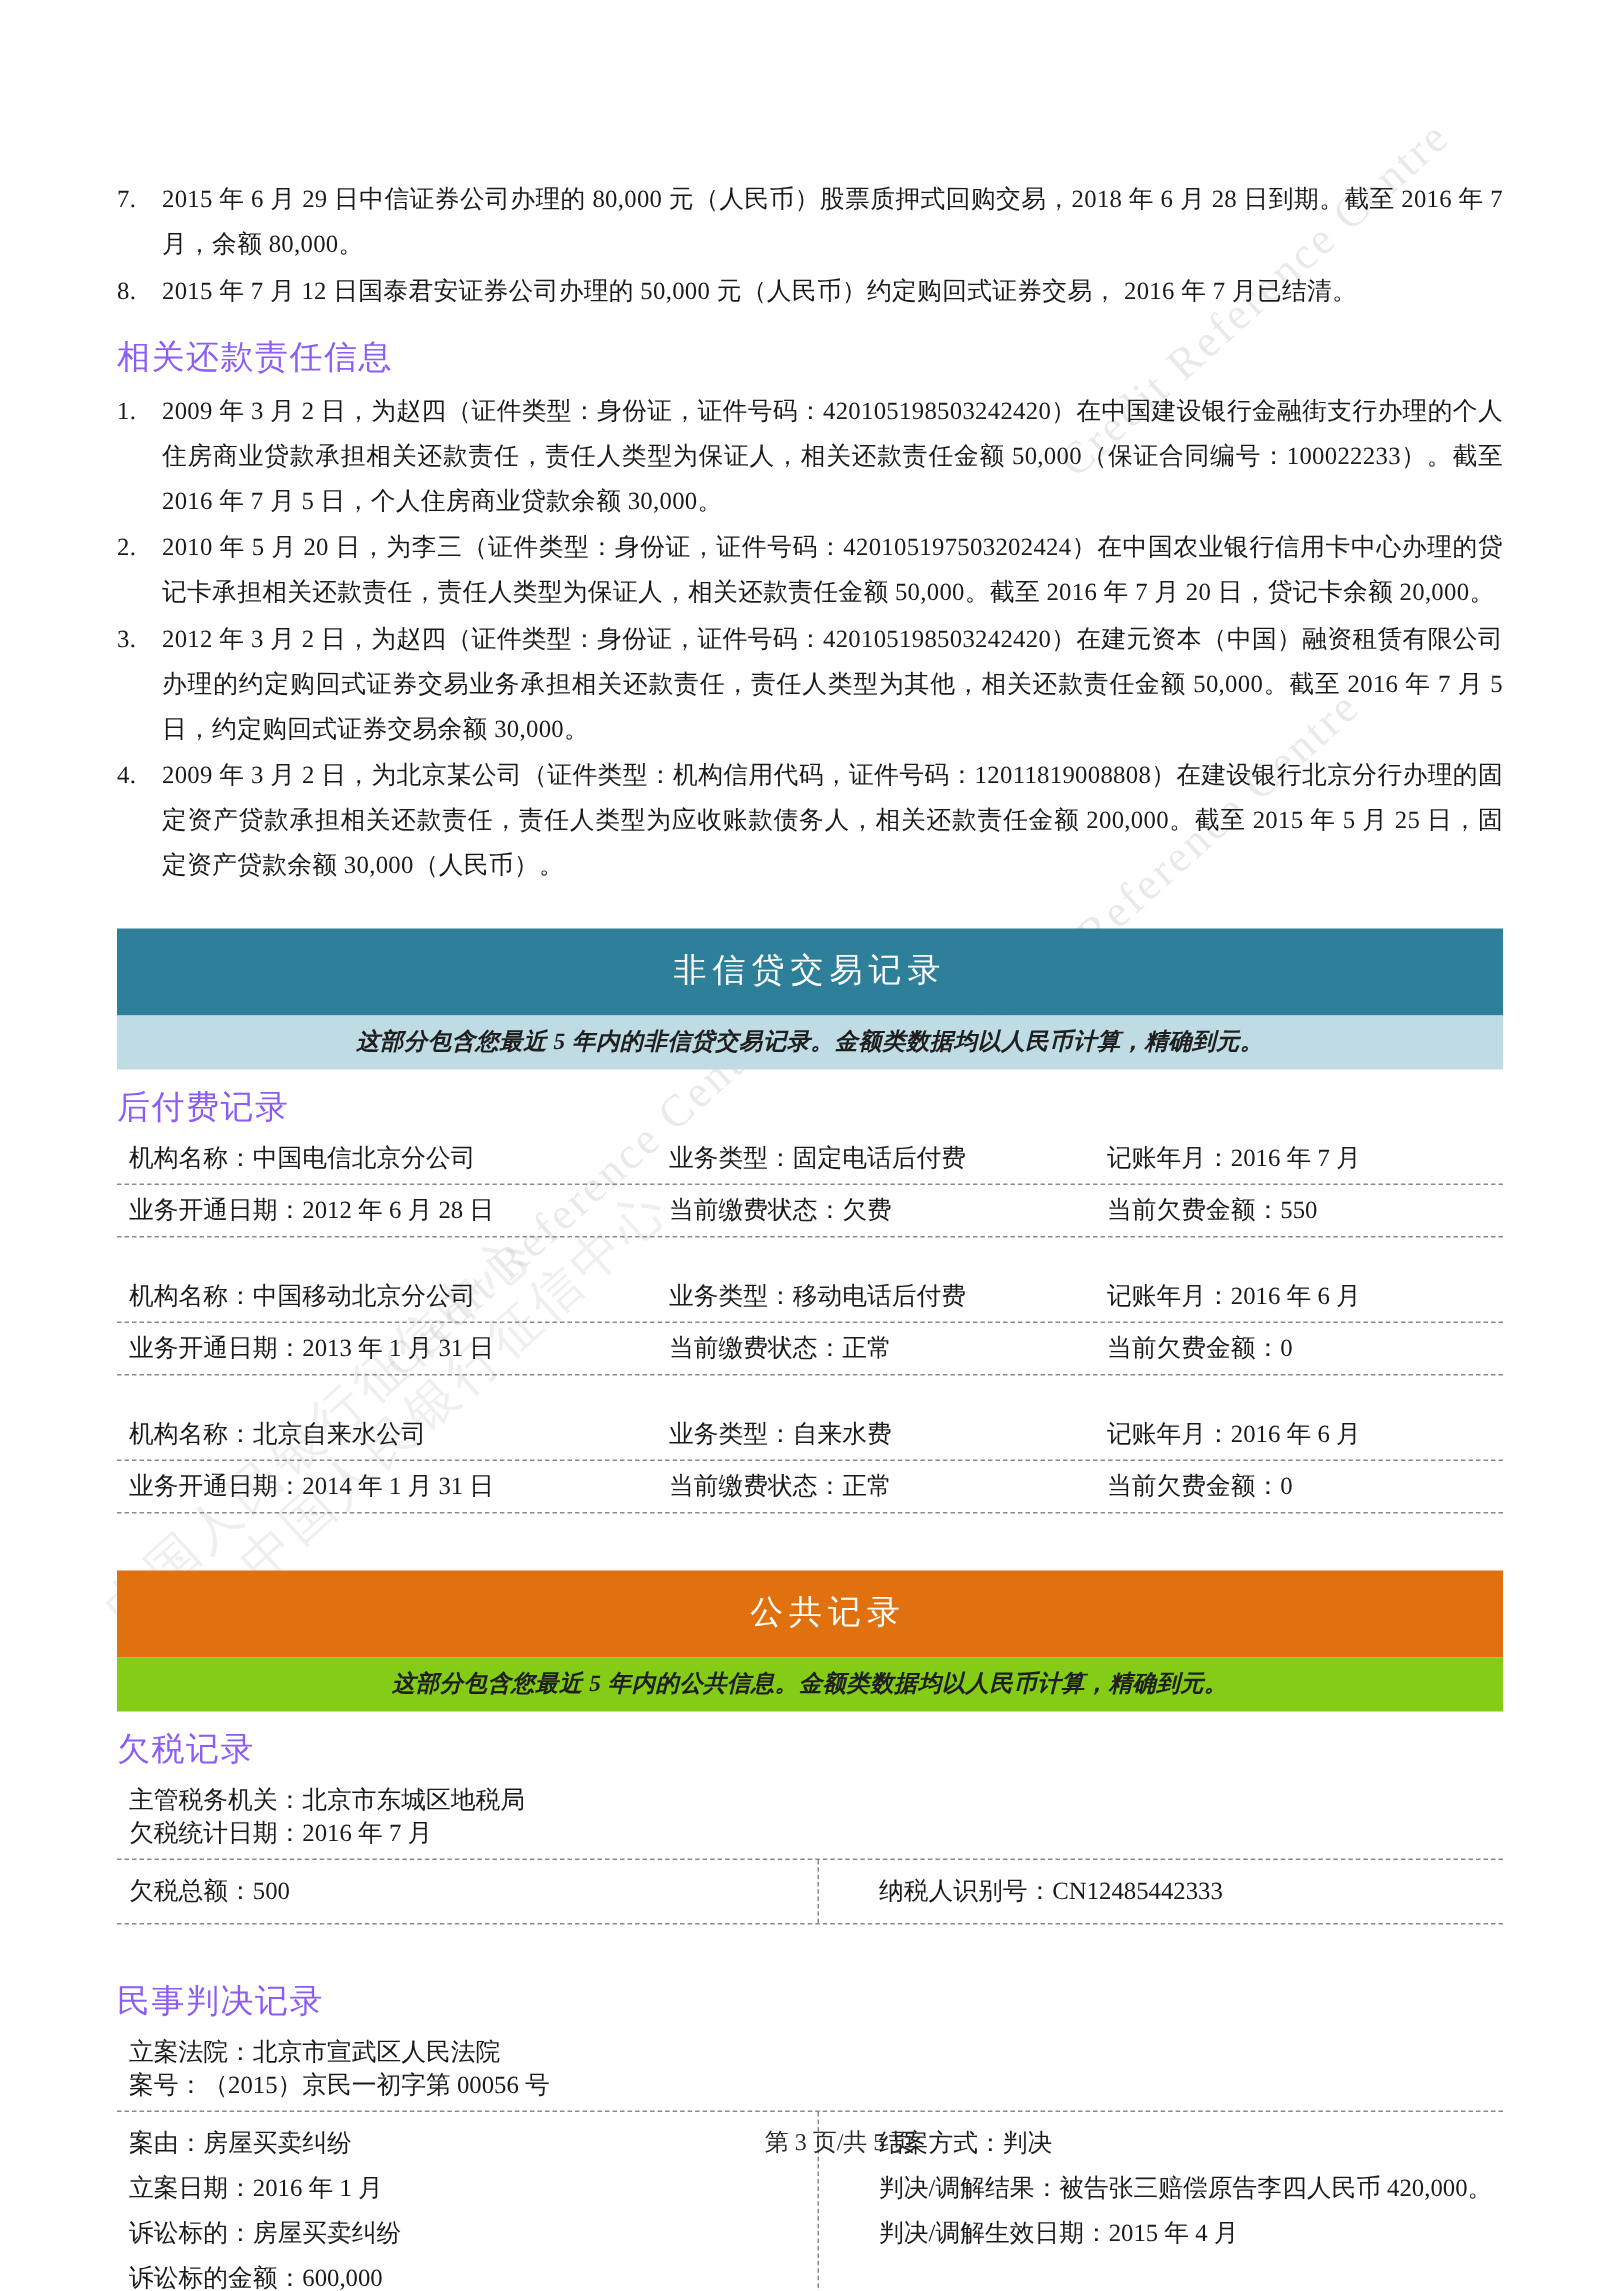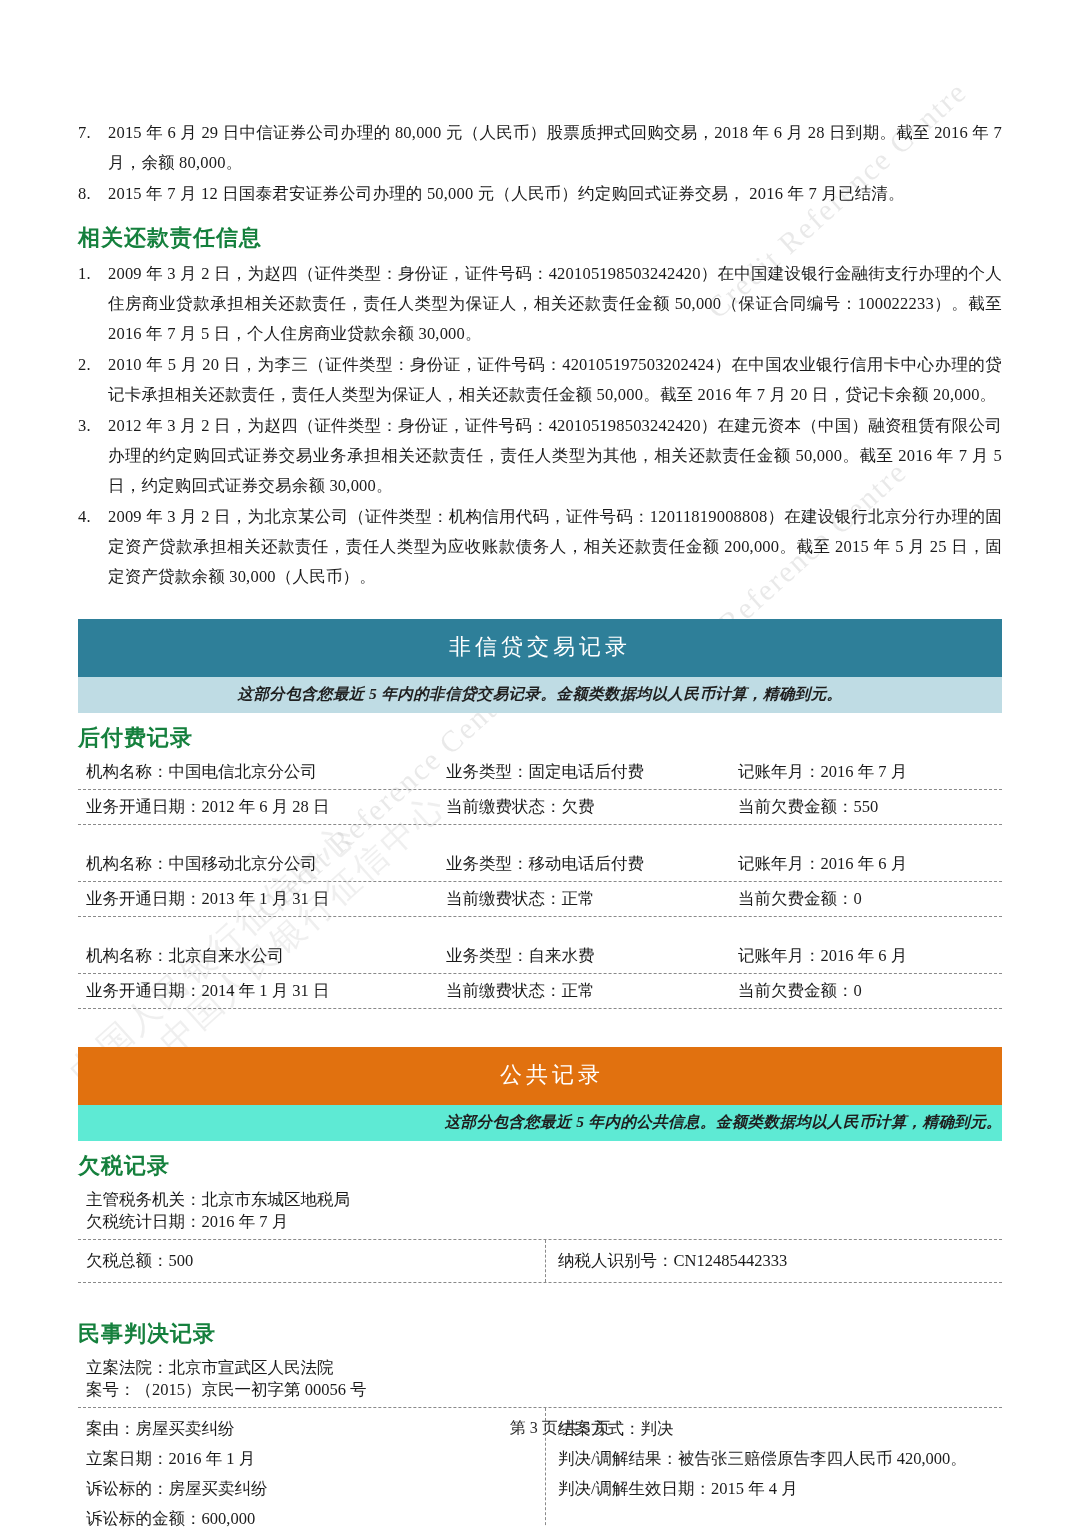--- a/index.html
+++ b/index.html
@@ -72,25 +72,25 @@
     left: 0;
     top: 0;
     width: 28px;
     text-align: left;
   }
 
   .top-list { margin-top: 0; }
 
   
   .sub-heading {
-    color: #15803d;
+    color: #8b5cf6;
     font-size: 22px;
     line-height: 30px;
     font-family: "Liberation Sans", sans-serif;
-    font-weight: bold;
+    font-weight: normal;
     margin: 14px 0 6px 0;
     letter-spacing: 1px;
   }
   .sub-heading.tight { margin: 10px 0 2px 0; }
 
   
   .banner {
     text-align: center;
     color: #ffffff;
     font-size: 22px;
@@ -104,21 +104,21 @@
   .banner-note {
     text-align: center;
     font-size: 15.5px;
     font-style: italic;
     font-weight: bold;
     padding: 7px 0 8px 0;
     letter-spacing: .4px;
     color: #1f1f1f;
   }
   .banner-note.teal { background: #bfdce4; }
-  .banner-note.orange { background: #5eead4; text-align: right; }
+  .banner-note.orange { background: #84cc16; }
 
   
   .rec-block { margin-bottom: 22px; }
   .rec-row {
     display: flex;
     align-items: center;
     font-size: 16.5px;
     line-height: 22px;
     padding: 6px 0 6px 0;
     border-bottom: 1px dashed #8a8a8a;
@@ -133,20 +133,21 @@
     justify-content: space-between;
     font-size: 16.5px;
     line-height: 22px;
     padding: 6px 6px 6px 8px;
     border-bottom: 1px dashed #8a8a8a;
     flex-direction: column;
   }
   .twocol-body {
     display: flex;
     border-bottom: 1px dashed #8a8a8a;
+    gap: 28px;
   }
   .twocol-body .left {
     width: 468px;
     padding: 6px 0 6px 8px;
     border-right: 1px dashed #8a8a8a;
   }
   .twocol-body .right {
     flex: 1;
     padding: 6px 0 6px 12px;
   }

